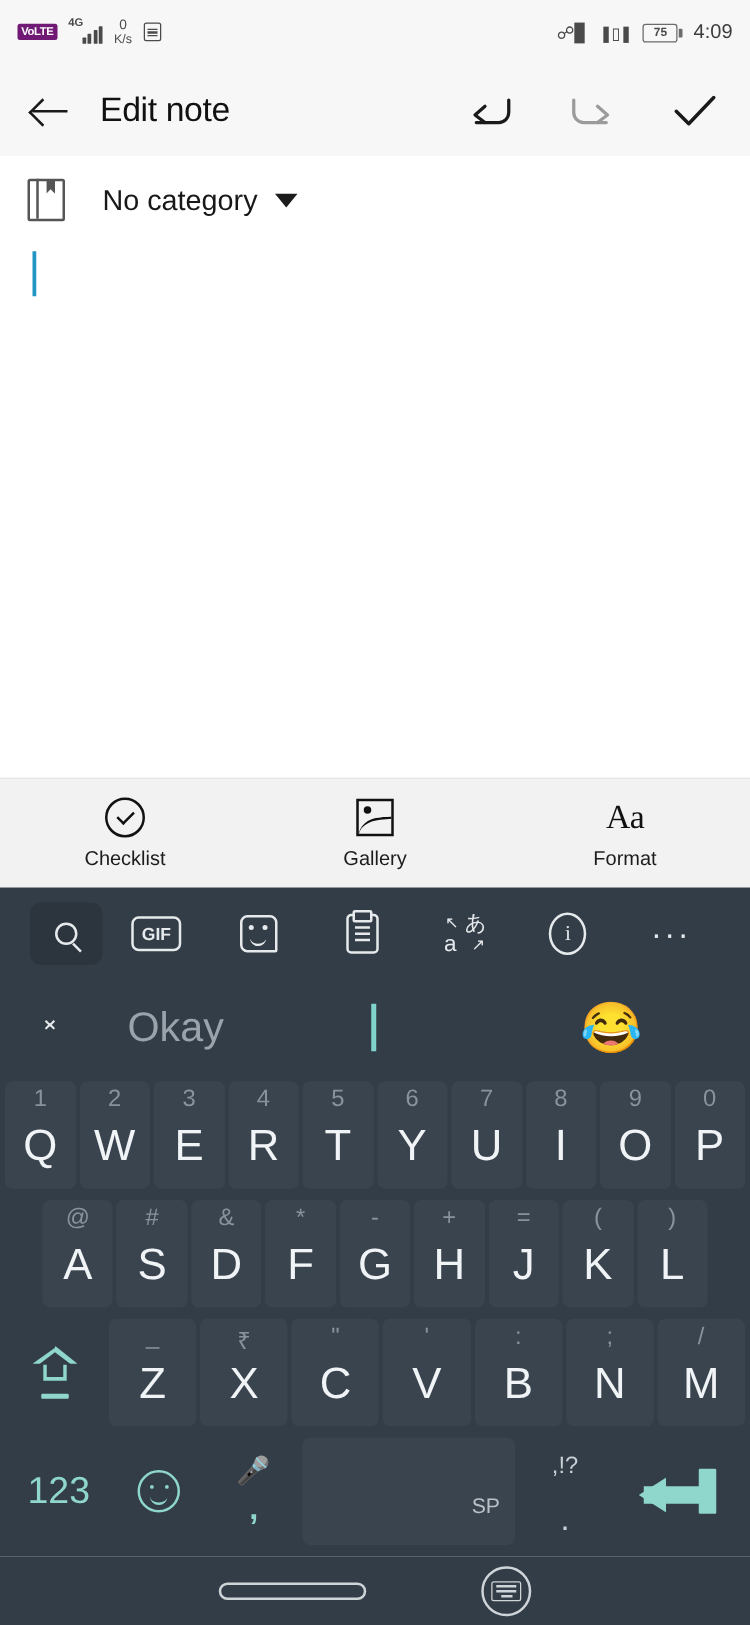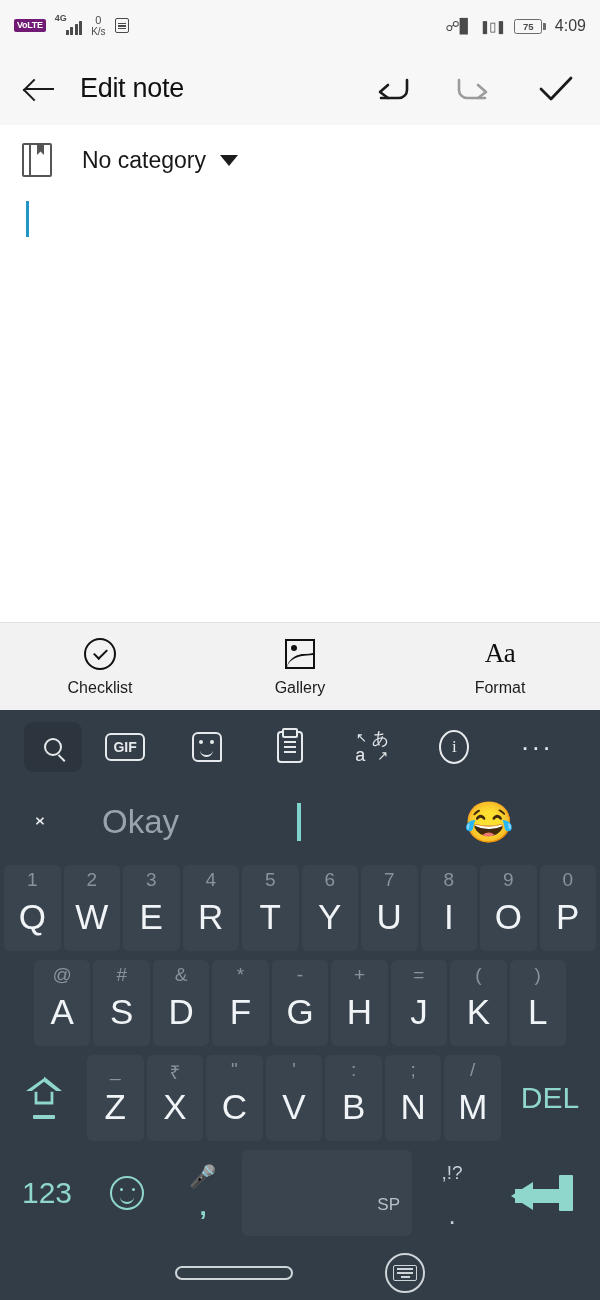--- a/index.html
+++ b/index.html
@@ -444,21 +444,20 @@
             <span class="main">B</span>
           </div>
         <div class="key">
             <span class="alt">;</span>
             <span class="main">N</span>
           </div>
         <div class="key">
             <span class="alt">/</span>
             <span class="main">M</span>
           </div>
-        <div class="k-del">DEL</div>
       </div>
 
       <div class="krow-bottom">
         <div class="kb-123">123</div>
         <div class="kb-emo">
             <div class="smiley"></div>
           </div>
         <div class="kb-mic">
           <span class="mic">🎤</span>
           <span class="comma">,</span>

